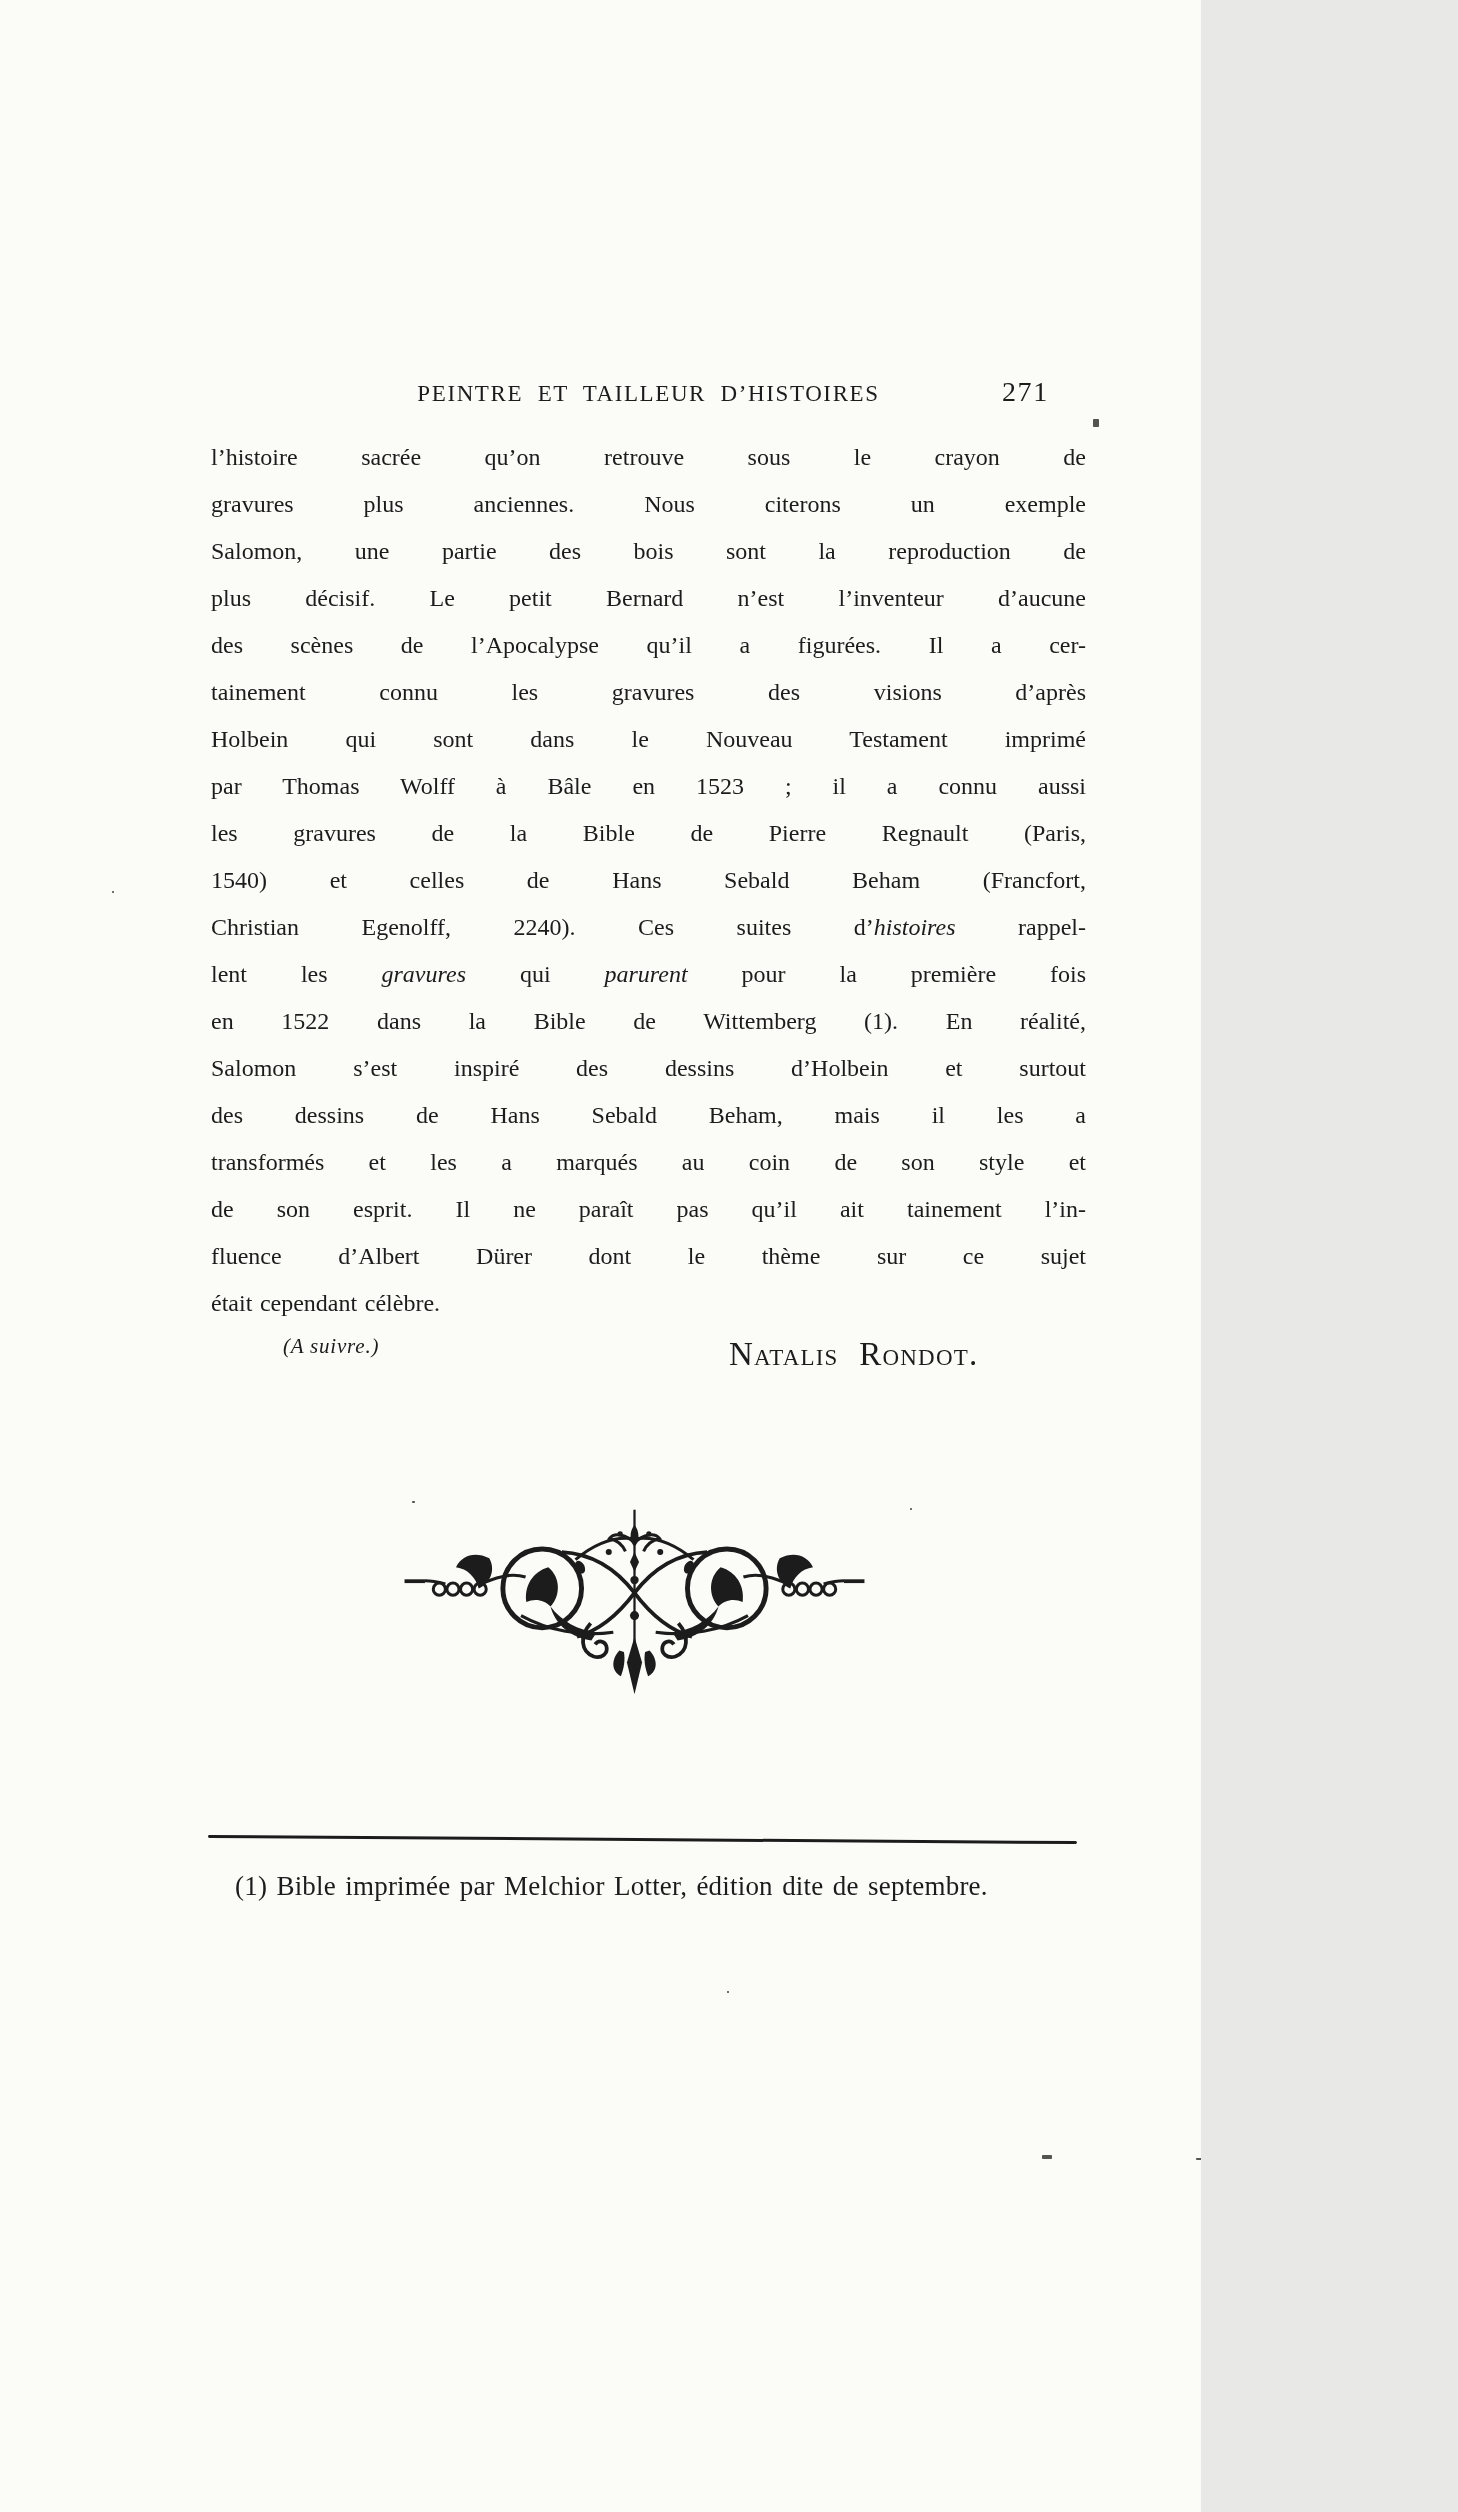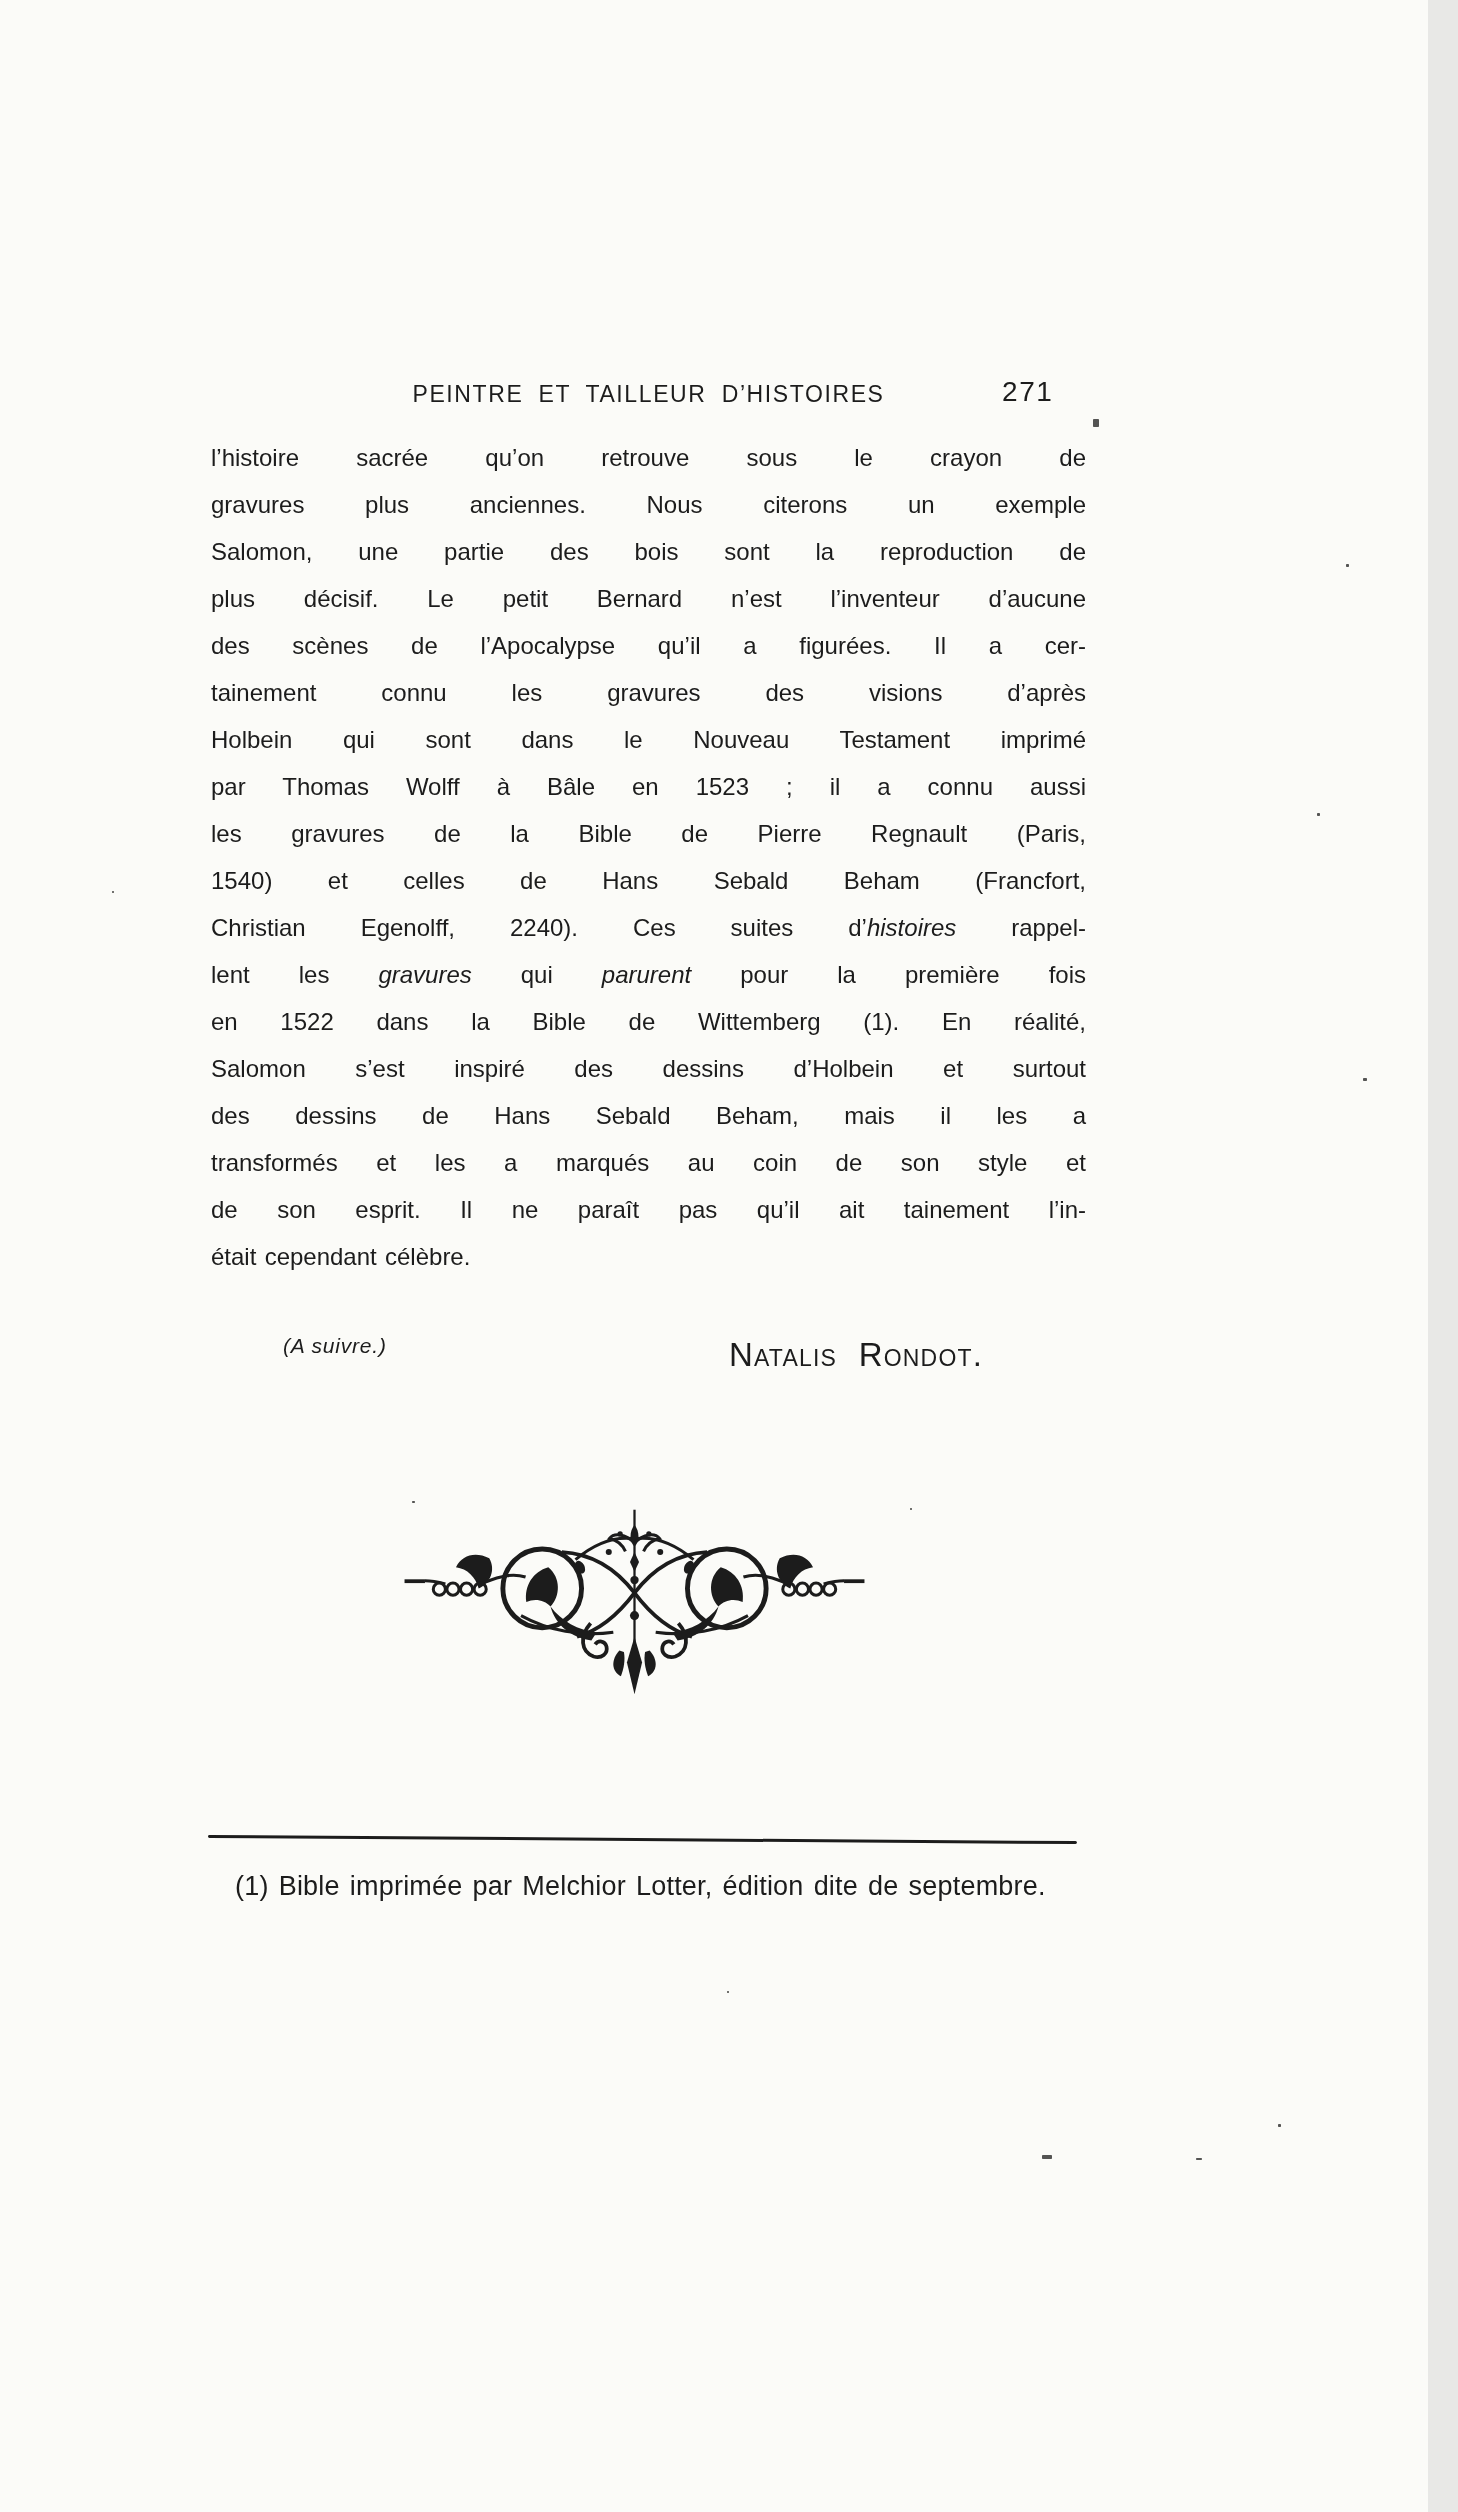--- a/index.html
+++ b/index.html
@@ -2,23 +2,23 @@
 <html style="--paper: #fbfbf8; --ink: #1c1c1c;font-size:13px"><head>
 <meta charset="utf-8">
 <style>
   :root{
     --paper:#fbfbf8;
     --ink:#1c1c1c;
   }
   html,body{margin:0;padding:0;background:#e8e8e6;}
   #page{
     position:relative;
-    width:1428px;height:2512px;
+    width:1201px;height:2512px;
     background:var(--paper);
-    font-family:Liberation Sans, sans-serif;
+    font-family:Liberation Serif, serif;
     color:var(--ink);
     overflow:hidden;
   }
   
   .running-header{
     position:absolute;left:211px;top:381px;width:875px;
     text-align:center;
     font-size:23px;letter-spacing:1.6px;word-spacing:7.2px;
     white-space:nowrap;
   }
@@ -95,20 +95,21 @@
       <div class="body-line"><span>par Thomas Wolff à Bâle en 1523 ; il a connu aussi</span></div>
       <div class="body-line"><span>les gravures de la Bible de Pierre Regnault (Paris,</span></div>
       <div class="body-line"><span>1540) et celles de Hans Sebald Beham (Francfort,</span></div>
       <div class="body-line"><span>Christian Egenolff, 2240). Ces suites d’</span><i>histoires</i><span> rappel-</span></div>
       <div class="body-line"><span>lent les </span><i>gravures</i><span> qui </span><i>parurent</i><span> pour la première fois</span></div>
       <div class="body-line"><span>en 1522 dans la Bible de Wittemberg (1). En réalité,</span></div>
       <div class="body-line"><span>Salomon s’est inspiré des dessins d’Holbein et surtout</span></div>
       <div class="body-line"><span>des dessins de Hans Sebald Beham, mais il les a</span></div>
       <div class="body-line"><span>transformés et les a marqués au coin de son style et</span></div>
       <div class="body-line"><span>de son esprit. Il ne paraît pas qu’il ait tainement l’in-</span></div>
+      <div class="body-line"><span>fluence d’Albert Dürer dont le thème sur ce sujet</span></div>
       <div class="body-line last"><span>était cependant célèbre.</span></div>
     </div>
 
   <div class="continuation-note">(A suivre.)</div>
 
   <div class="author-signature">Natalis Rondot.</div>
 
   <div class="ornament-wrap">
     <svg viewBox="0 0 620 260" xmlns="http://www.w3.org/2000/svg" aria-hidden="true">
 

